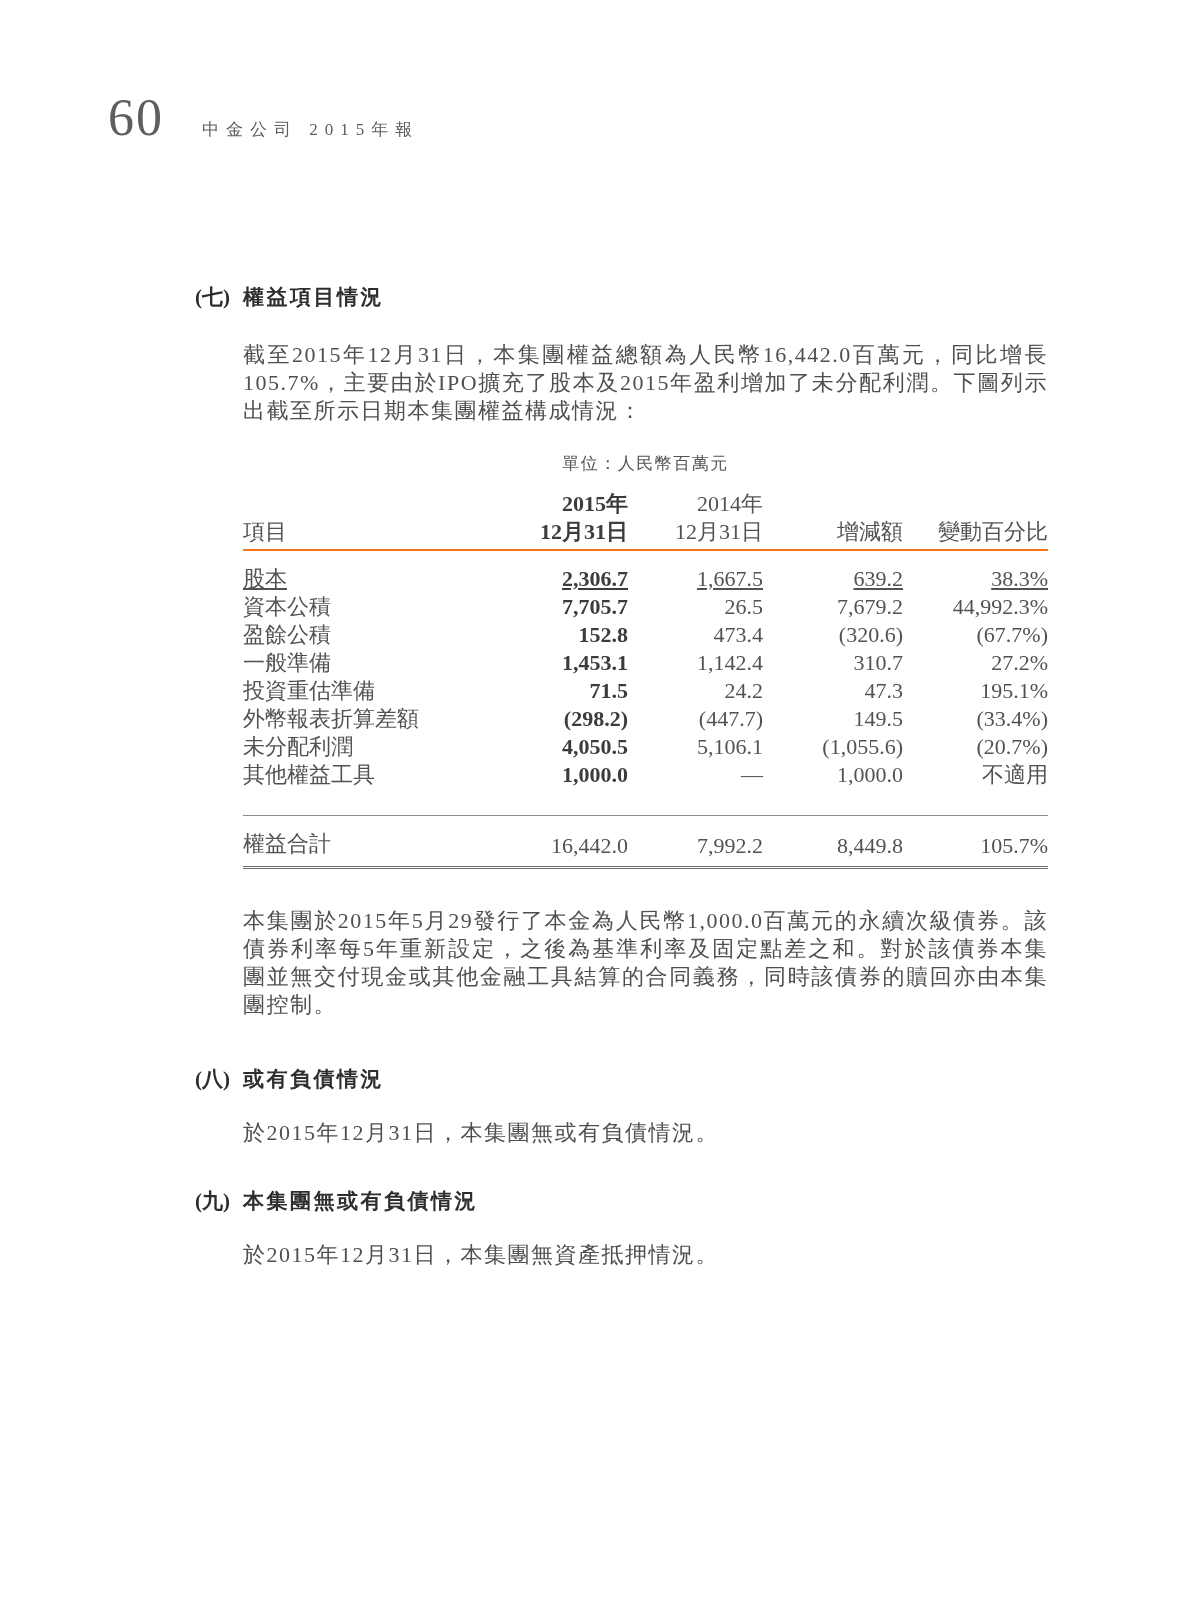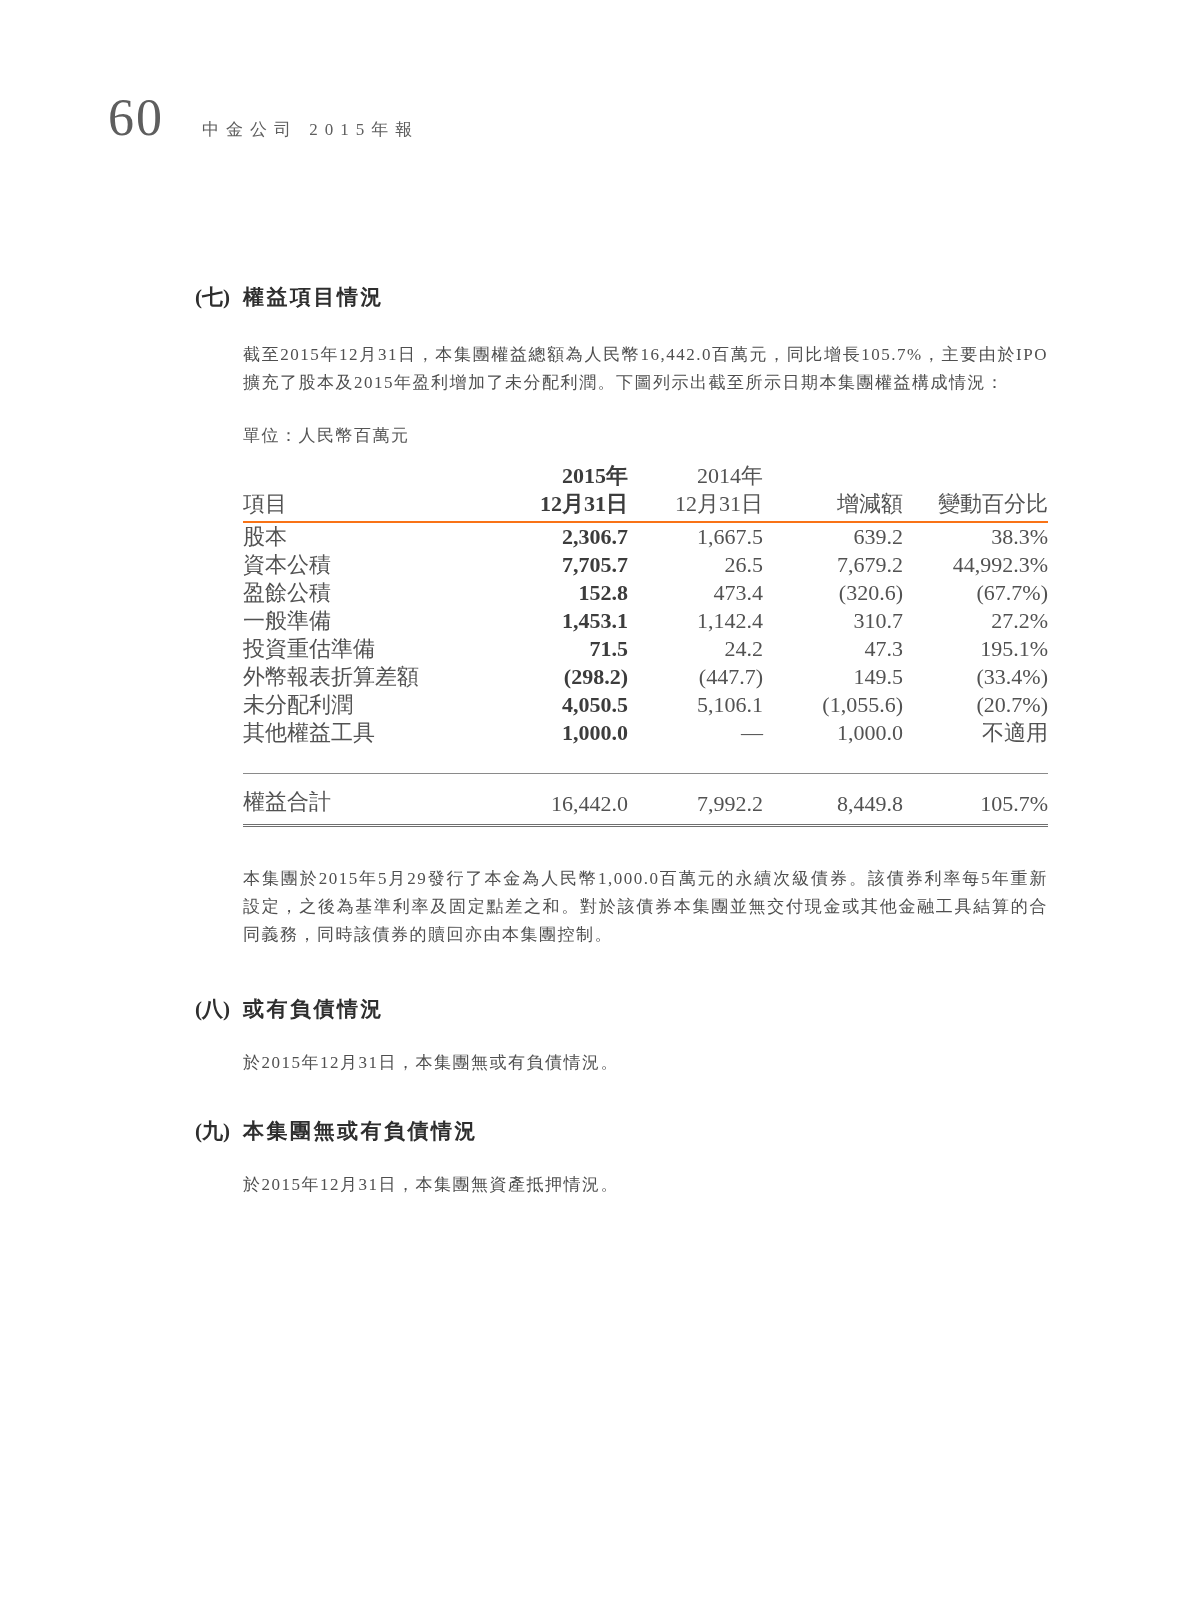--- a/index.html
+++ b/index.html
@@ -40,31 +40,31 @@
   .sec-head {
     display: flex;
     font-size: 21px;
     font-weight: bold;
     color: #2e2e2e;
     letter-spacing: 2.5px;
   }
   .sec-head .sec-label { width: 48px; flex: 0 0 48px; letter-spacing: 0; }
   .sec-body { margin-left: 48px; }
   .para {
-    font-size: 17px;
+    font-size: 22px;
     line-height: 28px;
     letter-spacing: 1.5px;
     text-align: justify;
     color: #4f4f4f;
   }
   .sec-equity { margin-top: 283px; }
   .sec-equity .para.intro { margin-top: 30px; }
   .unit-note {
     margin-top: 27px;
-    text-align: left;
+    text-align: center;
     font-size: 17px;
     letter-spacing: 1.5px;
     color: #555555;
   }
   table.equity-table {
     width: 100%;
     margin-top: 16px;
     border-collapse: collapse;
     font-size: 22px;
     color: #525252;
@@ -73,21 +73,21 @@
   td.num { text-align: right; font-variant-numeric: tabular-nums; }
   td.b, .bold { font-weight: bold; color: #3c3c3c; }
   .col-item { width: 250px; }
   .col-2015 { width: 135px; }
   .col-2014 { width: 135px; }
   .col-chg  { width: 140px; }
   .col-pct  { width: 145px; }
   tr.year-row td { line-height: 26px; padding-bottom: 2px; }
   tr.date-row td { line-height: 26px; padding-bottom: 4px; border-bottom: 2px solid #f97316; }
   tr.data-row td { line-height: 28px; }
-  tr.data-row.first td { padding-top: 0; }
+  tr.data-row.first td { padding-top: 14px; text-decoration: underline; }
   tr.data-row.last td { padding-bottom: 26px; border-bottom: 1px solid #8a8a8a; }
   tr.total-row td { padding-top: 13px; padding-bottom: 7px; border-bottom: 3px double #6f6f6f; }
   .para.bond { margin-top: 38px; }
   .sec-contingent { margin-top: 46px; }
   .sec-pledge { margin-top: 40px; }
   .sec-simple-body { margin-top: 26px; }
 </style>
 </head>
 <body>
 

